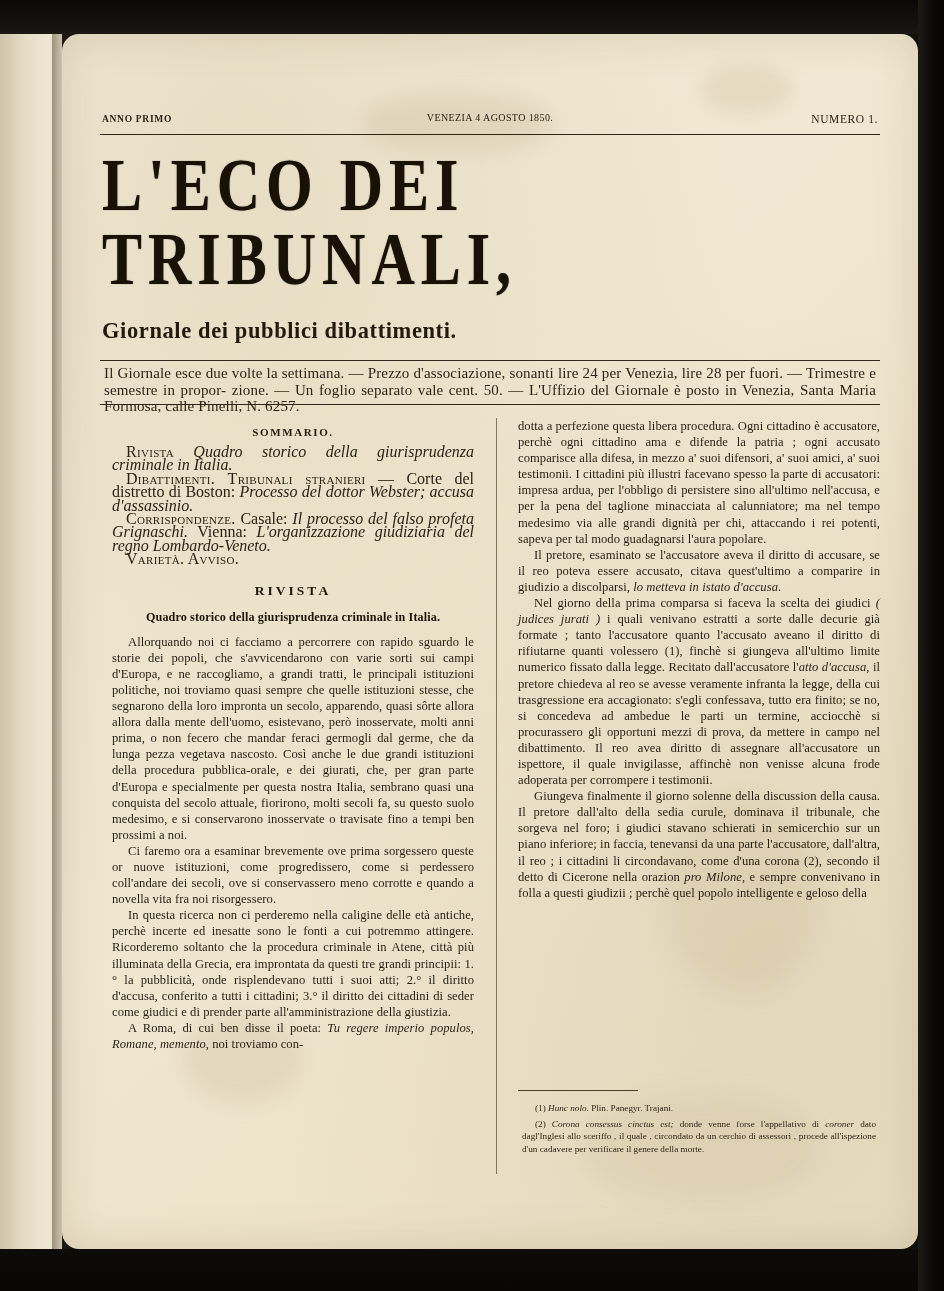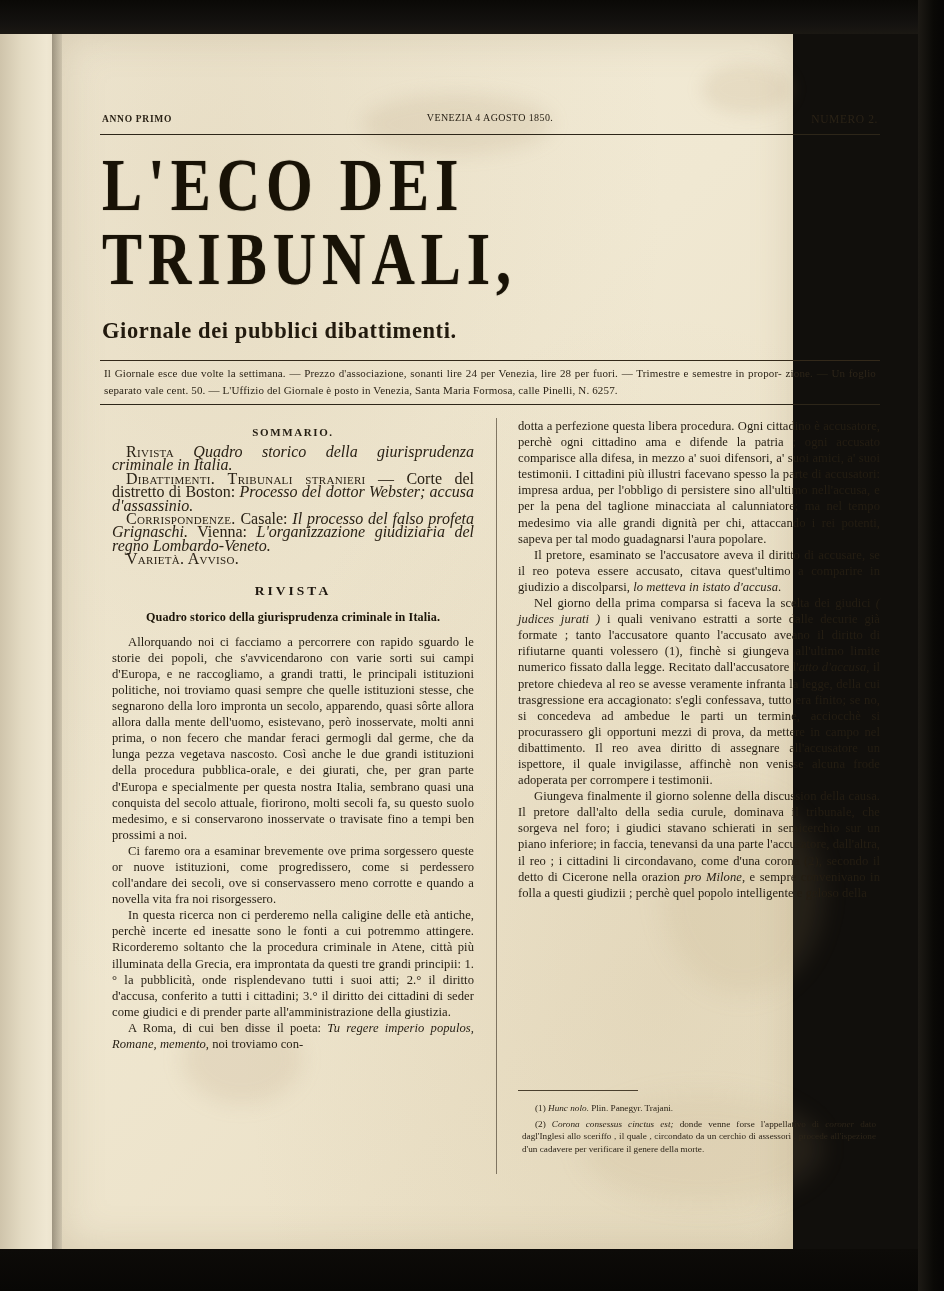--- a/index.html
+++ b/index.html
@@ -21,27 +21,28 @@
     background:linear-gradient(180deg,#0d0b08 0%,#080705 100%);}
   #dark-right{position:absolute;right:0;top:0;width:26px;height:1291px;
     background:linear-gradient(90deg,#1d1a15 0%,#0a0906 60%,#060504 100%);}
   #gutter{position:absolute;left:0;top:34px;width:62px;height:1215px;
     background:linear-gradient(90deg,#cfc4ab 0%,#e3dac2 35%,#efe7d2 75%,#e8dfc8 100%);}
   #gutter-shadow{position:absolute;left:52px;top:34px;width:22px;height:1215px;
     background:linear-gradient(90deg,rgba(60,50,32,.45) 0%,rgba(120,105,75,.10) 60%,rgba(0,0,0,0) 100%);}
 
   
   #page{
-    position:absolute;left:62px;top:34px;width:731px;height:1215px;
+    position:absolute;left:62px;top:34px;width:856px;height:1215px;
     background:
       radial-gradient(ellipse at 20% 12%, rgba(196,176,136,.22) 0%, rgba(0,0,0,0) 55%),
       radial-gradient(ellipse at 82% 78%, rgba(190,170,130,.18) 0%, rgba(0,0,0,0) 50%),
       linear-gradient(135deg,#f3ecd9 0%,#f0e8d2 40%,#ece2c9 75%,#e9dfc4 100%);
     color:#241d12;
     box-shadow:inset 0 0 40px rgba(150,130,95,.25);
+    border-radius:17px;
   }
   
   .stain{position:absolute;border-radius:50%;pointer-events:none;}
   .s1{left:300px;top:60px;width:190px;height:60px;background:rgba(176,152,110,.16);filter:blur(9px);}
   .s2{left:600px;top:760px;width:160px;height:200px;background:rgba(176,152,110,.13);filter:blur(12px);}
   .s3{left:120px;top:980px;width:120px;height:90px;background:rgba(170,145,105,.14);filter:blur(10px);}
   .s4{left:520px;top:1060px;width:240px;height:110px;background:rgba(180,158,118,.12);filter:blur(12px);}
   .s5{left:640px;top:30px;width:90px;height:50px;background:rgba(168,142,100,.14);filter:blur(8px);}
 
   
@@ -65,21 +66,21 @@
   }
   #masthead .subtitle{
     margin-top:34px;font-weight:700;font-size:22.5px;letter-spacing:.6px;color:#221a0e;
     transform:scaleY(1.06);
   }
   #rule-mid{position:absolute;left:38px;top:326px;width:780px;height:0;
     border-top:1.3px solid #33291a;}
 
   
   #notice{position:absolute;left:42px;top:331px;width:772px;
-    font-size:11px;line-height:16.5px;text-align:justify;color:#2c2418;letter-spacing:.15px;}
+    font-size:15px;line-height:16.5px;text-align:justify;color:#2c2418;letter-spacing:.15px;}
   #rule-bot{position:absolute;left:38px;top:370px;width:780px;height:0;
     border-top:1.5px solid #2d2619;}
 
   
   #cols{position:absolute;left:38px;top:384px;width:780px;height:800px;}
   #colrule{position:absolute;left:396px;top:0;width:0;height:756px;
     border-left:1px solid #5c5140;opacity:.75;}
   .col{position:absolute;top:0;width:362px;}
   #colL{left:12px;margin-top:8px;}
   #colR{left:418px;}
@@ -126,21 +127,21 @@
   <div id="page">
     <div class="stain s1"></div>
     <div class="stain s2"></div>
     <div class="stain s3"></div>
     <div class="stain s4"></div>
     <div class="stain s5"></div>
 
     <div id="runhead">
       <div class="anno">ANNO PRIMO</div>
       <div class="venezia">VENEZIA 4 AGOSTO 1850.</div>
-      <div class="numero">NUMERO 2.</div>
+      <div class="numero">NUMERO 1.</div>
     </div>
     <div id="rule-top"></div>
 
     <div id="masthead">
       <div class="title">L'ECO DEI TRIBUNALI,</div>
       <div class="subtitle">Giornale dei pubblici dibattimenti.</div>
     </div>
     <div id="rule-mid"></div>
 
     <div id="notice">

